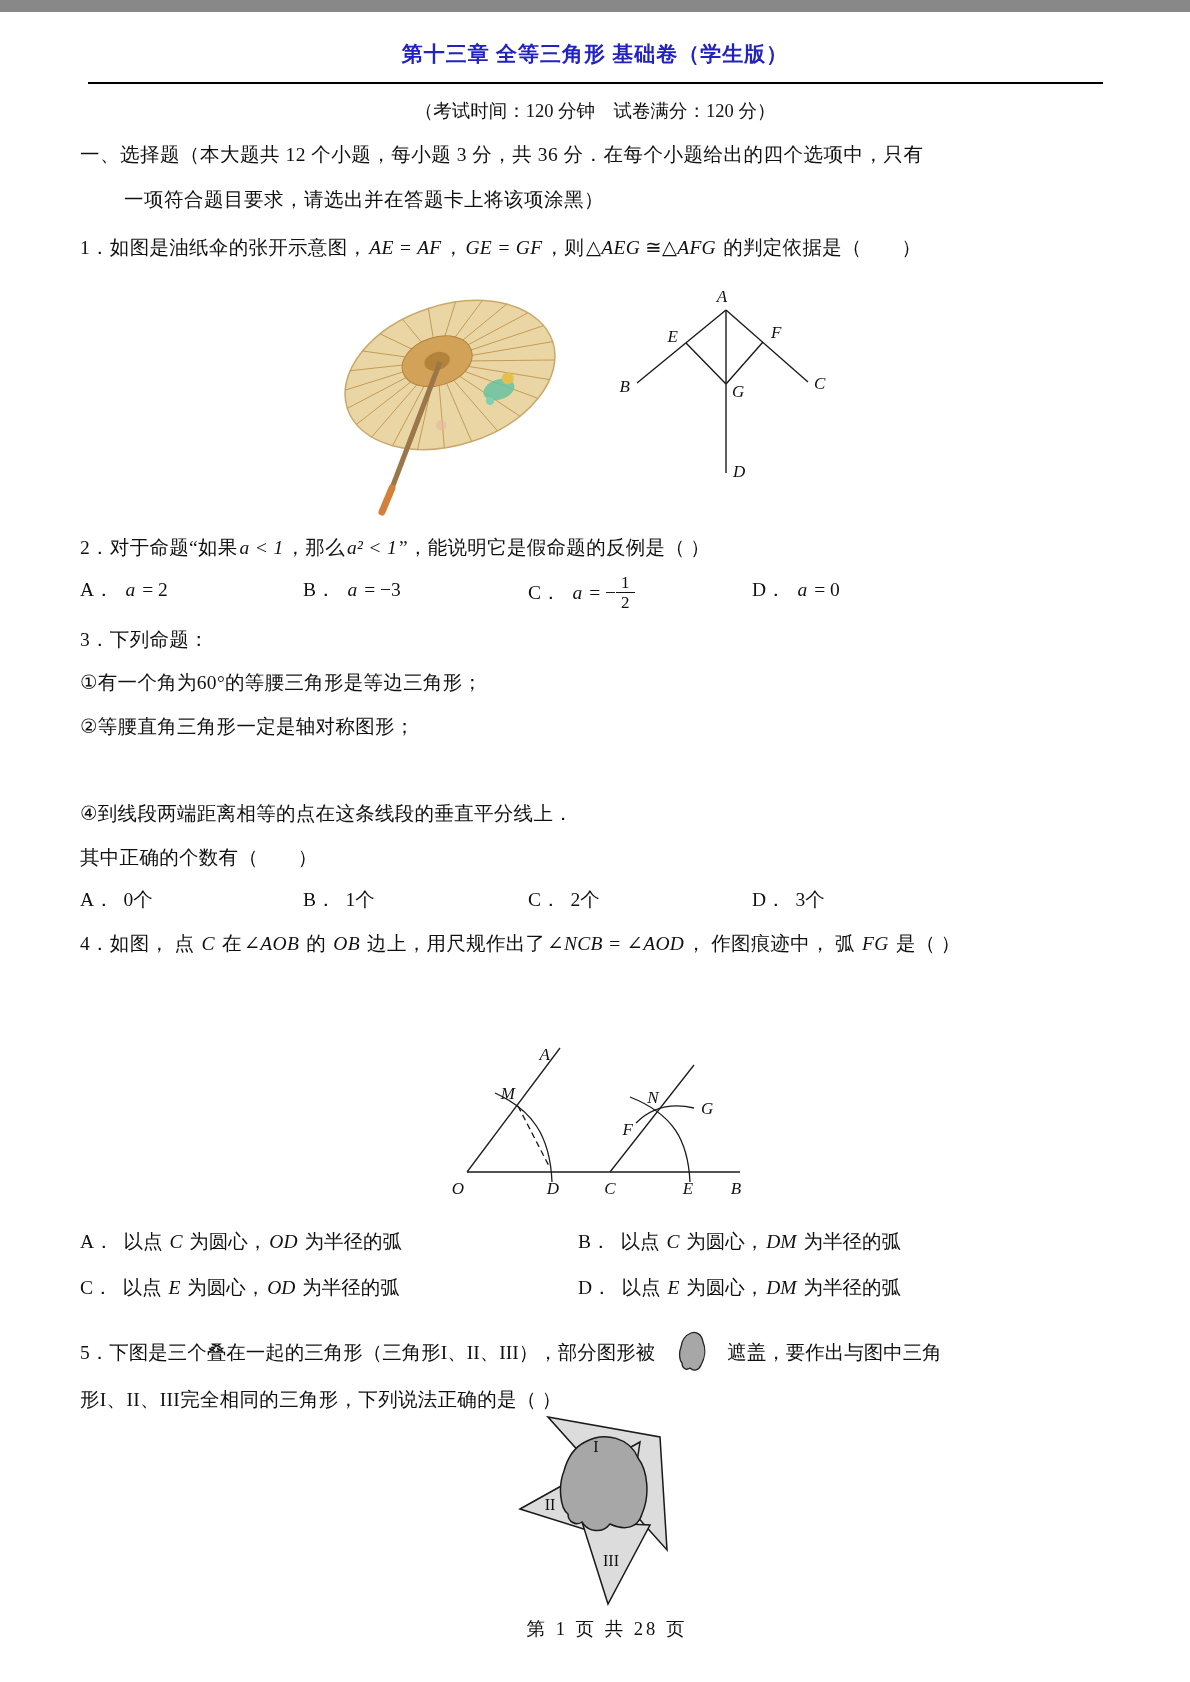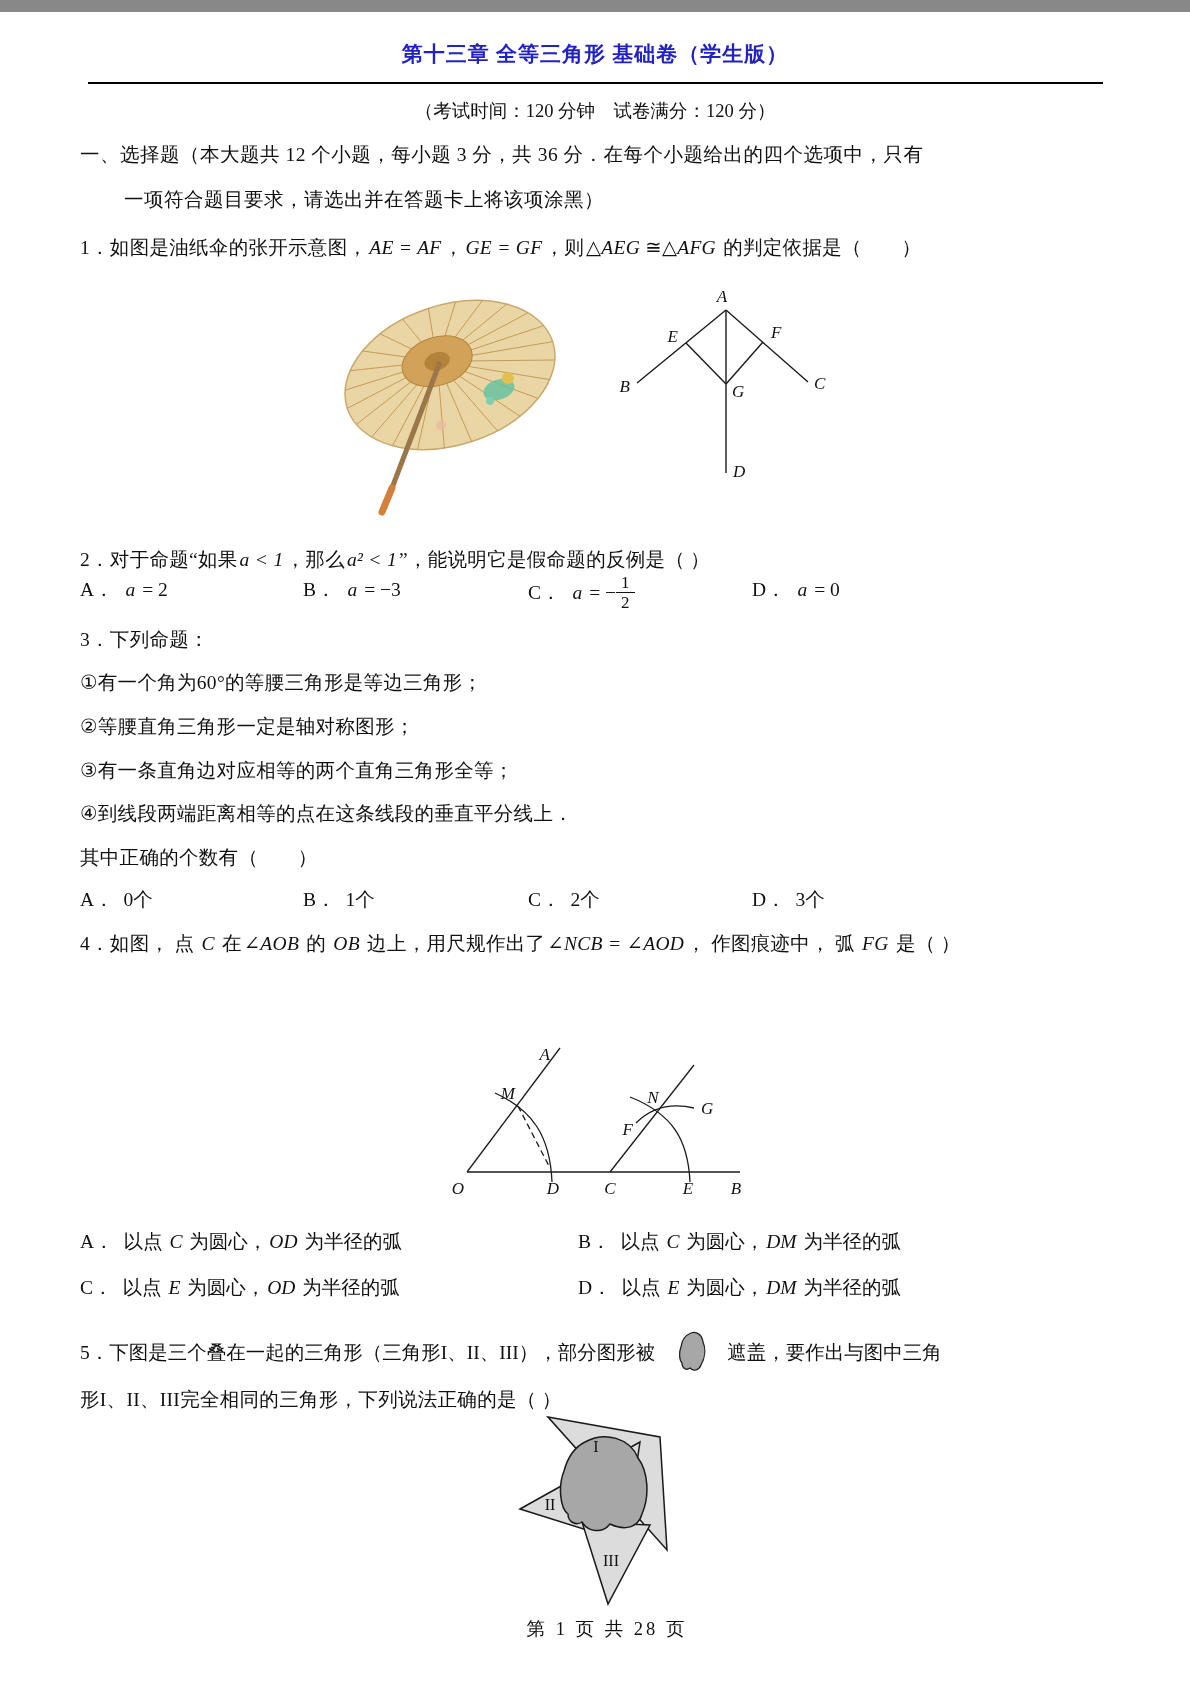--- a/index.html
+++ b/index.html
@@ -94,32 +94,31 @@
       <text x="90" y="76" text-anchor="end">E</text>
       <text x="183" y="72" text-anchor="start">F</text>
       <text x="42" y="126" text-anchor="end">B</text>
       <text x="226" y="123" text-anchor="start">C</text>
       <text x="144" y="131" text-anchor="start">G</text>
       <text x="145" y="211" text-anchor="start">D</text>
     </g>
   </svg>
 
 
-  <div class="abs qtext" style="top:534px;left:80px"><span>2．对于命题“如果</span><span class="math">a &lt; 1</span><span>，那么</span><span class="math">a² &lt; 1</span><span>”，能说明它是假命题的反例是（  ）</span></div>
+  <div class="abs qtext" style="top:522px;left:80px"><span>2．对于命题“如果</span><span class="math">a &lt; 1</span><span>，那么</span><span class="math">a² &lt; 1</span><span>”，能说明它是假命题的反例是（  ）</span></div>
   <div class="abs optrow" style="top:550px;height:56px">
     <span class="opt" style="left:80px;top:14px"><span class="optlabel">A．</span><span><span class="math">a</span><span> = 2</span></span></span>
     <span class="opt" style="left:303px;top:14px"><span class="optlabel">B．</span><span><span class="math">a</span><span> = −3</span></span></span>
     <span class="opt" style="left:528px;top:14px"><span class="optlabel">C．</span><span><span class="math">a</span><span> = −</span></span><span class="frac"><span class="num">1</span><span class="den">2</span></span></span>
     <span class="opt" style="left:752px;top:14px"><span class="optlabel">D．</span><span><span class="math">a</span><span> = 0</span></span></span>
   </div>
 
   <div class="abs qtext" style="top:614px;left:80px">3．下列命题：</div>
   <div class="abs qtext" style="top:657px;left:80px">①有一个角为60°的等腰三角形是等边三角形；</div>
   <div class="abs qtext" style="top:701px;left:80px">②等腰直角三角形一定是轴对称图形；</div>
-  <div class="abs qtext" style="top:745px;left:80px">③有一条直角边对应相等的两个直角三角形全等；</div>
   <div class="abs qtext" style="top:788px;left:80px">④到线段两端距离相等的点在这条线段的垂直平分线上．</div>
   <div class="abs qtext" style="top:832px;left:80px">其中正确的个数有（　　）</div>
   <div class="abs optrow" style="top:874px">
     <span class="opt" style="left:80px"><span class="optlabel">A．</span><span>0个</span></span>
     <span class="opt" style="left:303px"><span class="optlabel">B．</span><span>1个</span></span>
     <span class="opt" style="left:528px"><span class="optlabel">C．</span><span>2个</span></span>
     <span class="opt" style="left:752px"><span class="optlabel">D．</span><span>3个</span></span>
   </div>
 
   <div class="abs qtext" style="top:918px;left:80px"><span>4．如图，  点 </span><span class="math">C</span><span> 在</span><span class="math">∠AOB</span><span> 的 </span><span class="math">OB</span><span> 边上，用尺规作出了</span><span class="math">∠NCB = ∠AOD</span><span>，  作图痕迹中，  弧 </span><span class="math">FG</span><span> 是（  ）</span></div>

